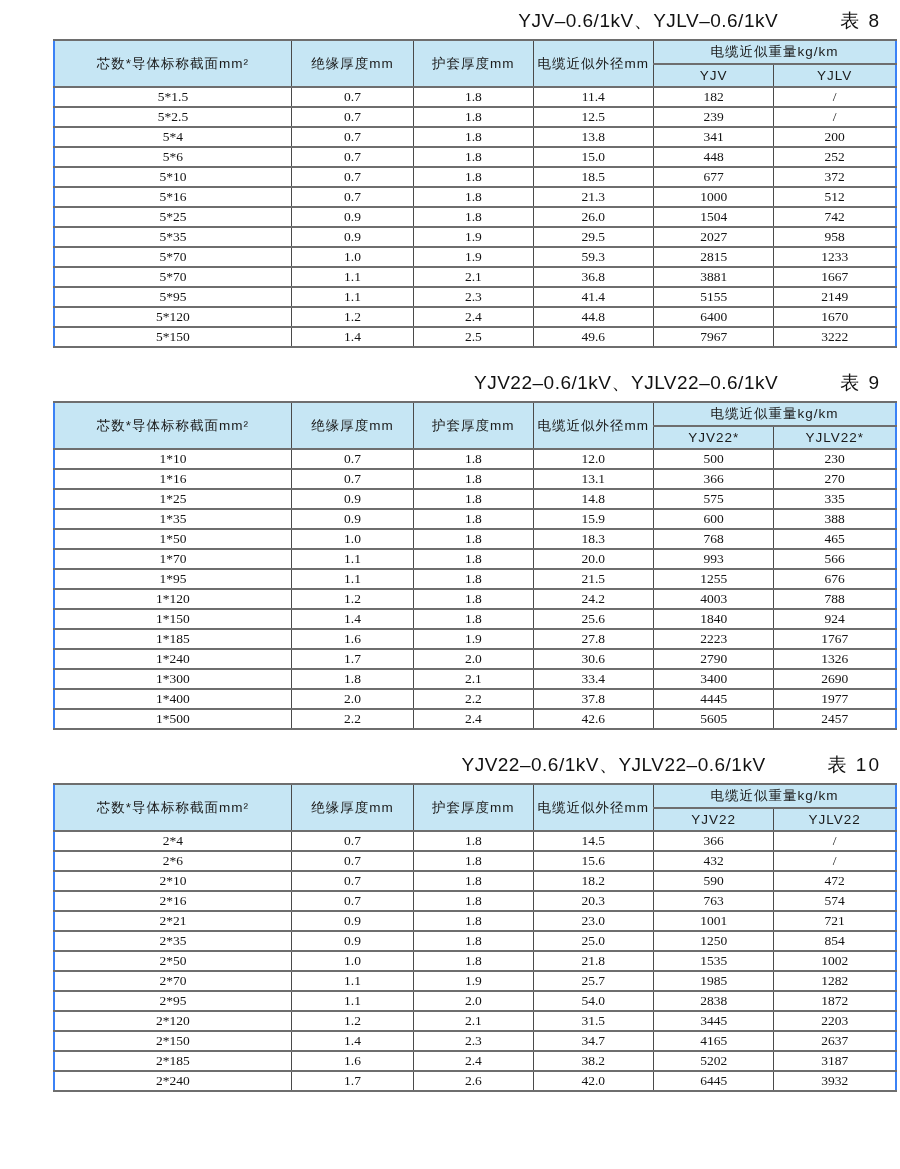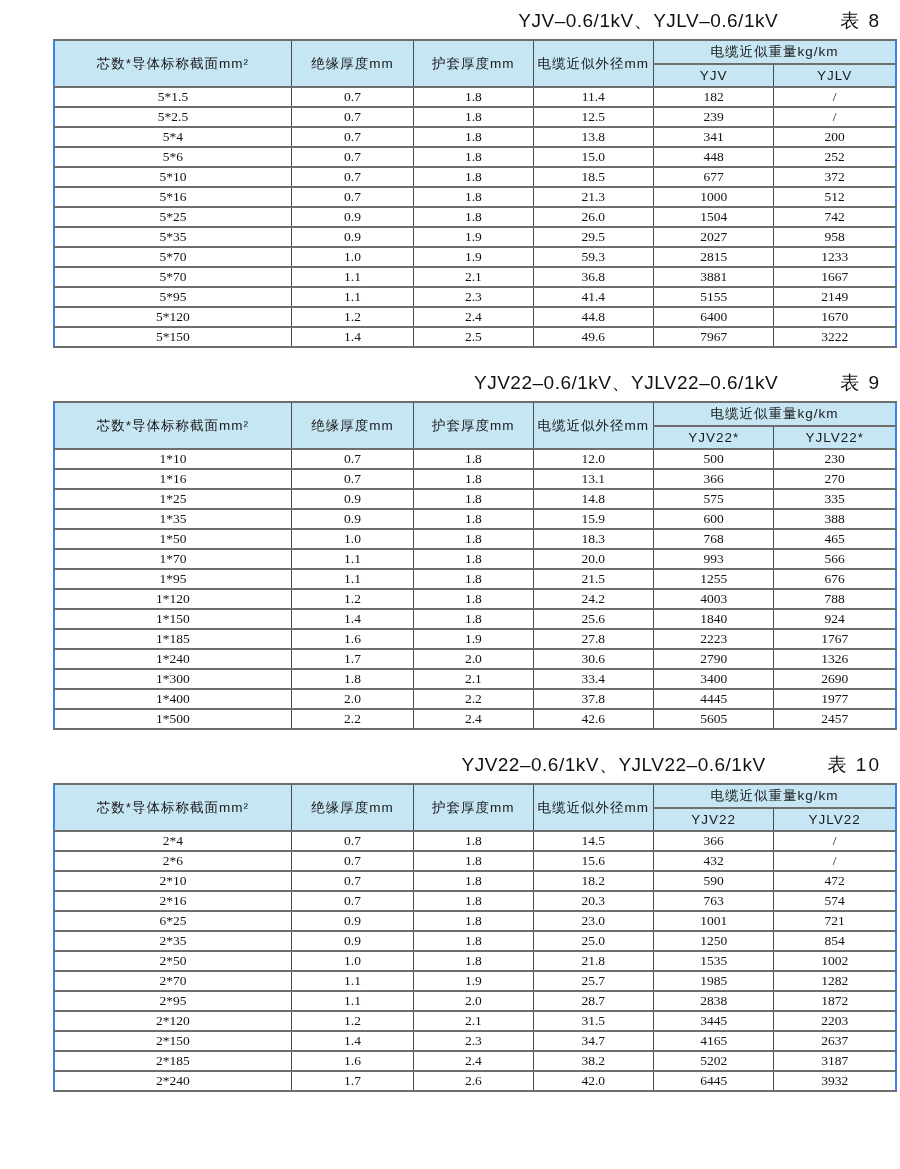--- a/index.html
+++ b/index.html
@@ -366,21 +366,21 @@
           </tr>
           <tr>
             <td>2*16</td>
             <td>0.7</td>
             <td>1.8</td>
             <td>20.3</td>
             <td>763</td>
             <td>574</td>
           </tr>
           <tr>
-            <td>6*25</td>
+            <td>2*21</td>
             <td>0.9</td>
             <td>1.8</td>
             <td>23.0</td>
             <td>1001</td>
             <td>721</td>
           </tr>
           <tr>
             <td>2*35</td>
             <td>0.9</td>
             <td>1.8</td>
@@ -401,21 +401,21 @@
             <td>1.1</td>
             <td>1.9</td>
             <td>25.7</td>
             <td>1985</td>
             <td>1282</td>
           </tr>
           <tr>
             <td>2*95</td>
             <td>1.1</td>
             <td>2.0</td>
-            <td>28.7</td>
+            <td>54.0</td>
             <td>2838</td>
             <td>1872</td>
           </tr>
           <tr>
             <td>2*120</td>
             <td>1.2</td>
             <td>2.1</td>
             <td>31.5</td>
             <td>3445</td>
             <td>2203</td>

